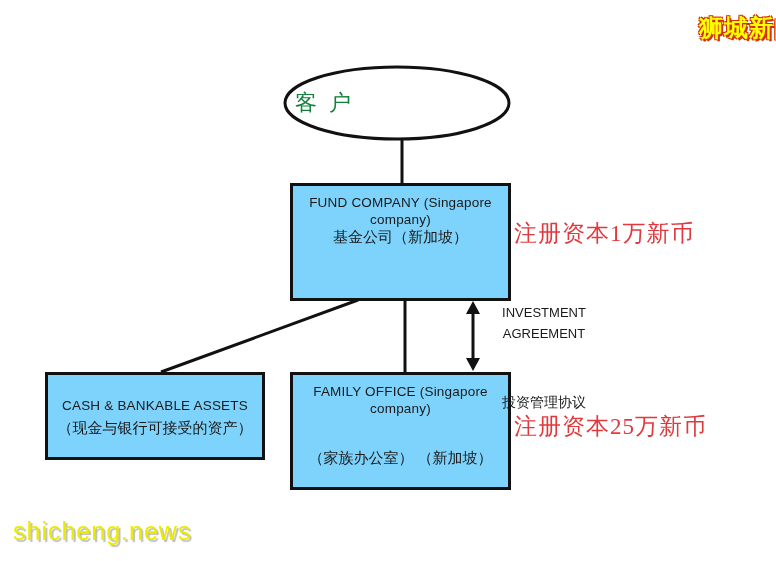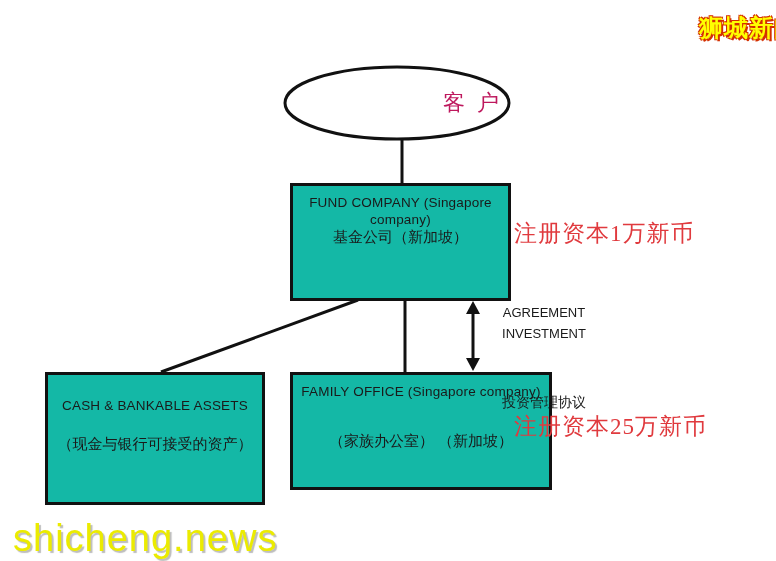--- a/index.html
+++ b/index.html
@@ -15,47 +15,47 @@
     left:655px;top:12px;
     font-size:24px;font-weight:bold;letter-spacing:1px;
     color:#ffff00;
     text-shadow:-1px -1px 0 #d43000,1px -1px 0 #d43000,-1px 1px 0 #d43000,2px 2px 0 #d43000;
     white-space:nowrap;
     padding-left:44px;
   }
   
   .site-watermark{
     left:13px;top:517px;
-    font-size:38px;color:#ebeb00;letter-spacing:1px;
+    font-size:25px;color:#ebeb00;letter-spacing:1px;
     text-shadow:2px 2px 1px #bdbdbd;
     white-space:nowrap;
   }
 
   
   .client-label{
-    left:283px;top:88px;width:228px;text-align:right;
+    left:283px;top:88px;width:228px;text-align:left;
     font-family:"Liberation Serif","DejaVu Serif",serif;
-    font-size:22px;color:#be185d;letter-spacing:12px;text-indent:12px;
+    font-size:22px;color:#15803d;letter-spacing:12px;text-indent:12px;
   }
 
   
   .node-box{
-    border:3px solid #111111;background:#14b8a6;
+    border:3px solid #111111;background:#7dd3fc;
     box-sizing:border-box;text-align:center;color:#1a1a1a;
   }
   .box-fund{left:290px;top:183px;width:221px;height:118px;}
-  .box-cash{left:45px;top:372px;width:220px;height:133px;}
-  .box-family{left:290px;top:372px;width:262px;height:118px;}
+  .box-cash{left:45px;top:372px;width:220px;height:88px;}
+  .box-family{left:290px;top:372px;width:221px;height:118px;}
   .node-en{
     font-size:13.5px;line-height:17px;letter-spacing:.2px;
     margin:8px 6px 0 6px;
   }
   .box-cash .node-en{margin-top:22px;}
   .node-cn{font-size:15px;}
-  .box-cash .node-cn{margin-top:21px;}
+  .box-cash .node-cn{margin-top:5px;}
   .box-family .node-cn{margin-top:32px;}
 
   
   .annotation{
     font-family:"Liberation Serif","DejaVu Serif",serif;
     color:#e03a3e;font-size:23px;white-space:nowrap;letter-spacing:1px;text-align:right;
   }
   .annotation-fund{left:514px;top:218px;}
   .annotation-family{left:514px;top:411px;}
 
@@ -95,19 +95,19 @@
 
 <div class="abs node-box box-family">
   <div class="node-en">FAMILY OFFICE (Singapore company)</div>
   <div class="node-cn">（家族办公室） （新加坡）</div>
 </div>
 
 <div class="abs annotation annotation-fund">注册资本1万新币</div>
 <div class="abs annotation annotation-family">注册资本25万新币</div>
 
 <div class="abs inv-label">
+  <div>INVESTMENT</div>
   <div>AGREEMENT</div>
-  <div>INVESTMENT</div>
   <div class="cn">投资管理协议</div>
 </div>
 
 <div class="abs brand-logo">狮城新闻</div>
 <div class="abs site-watermark">shicheng.news</div>
 
 </body></html>

